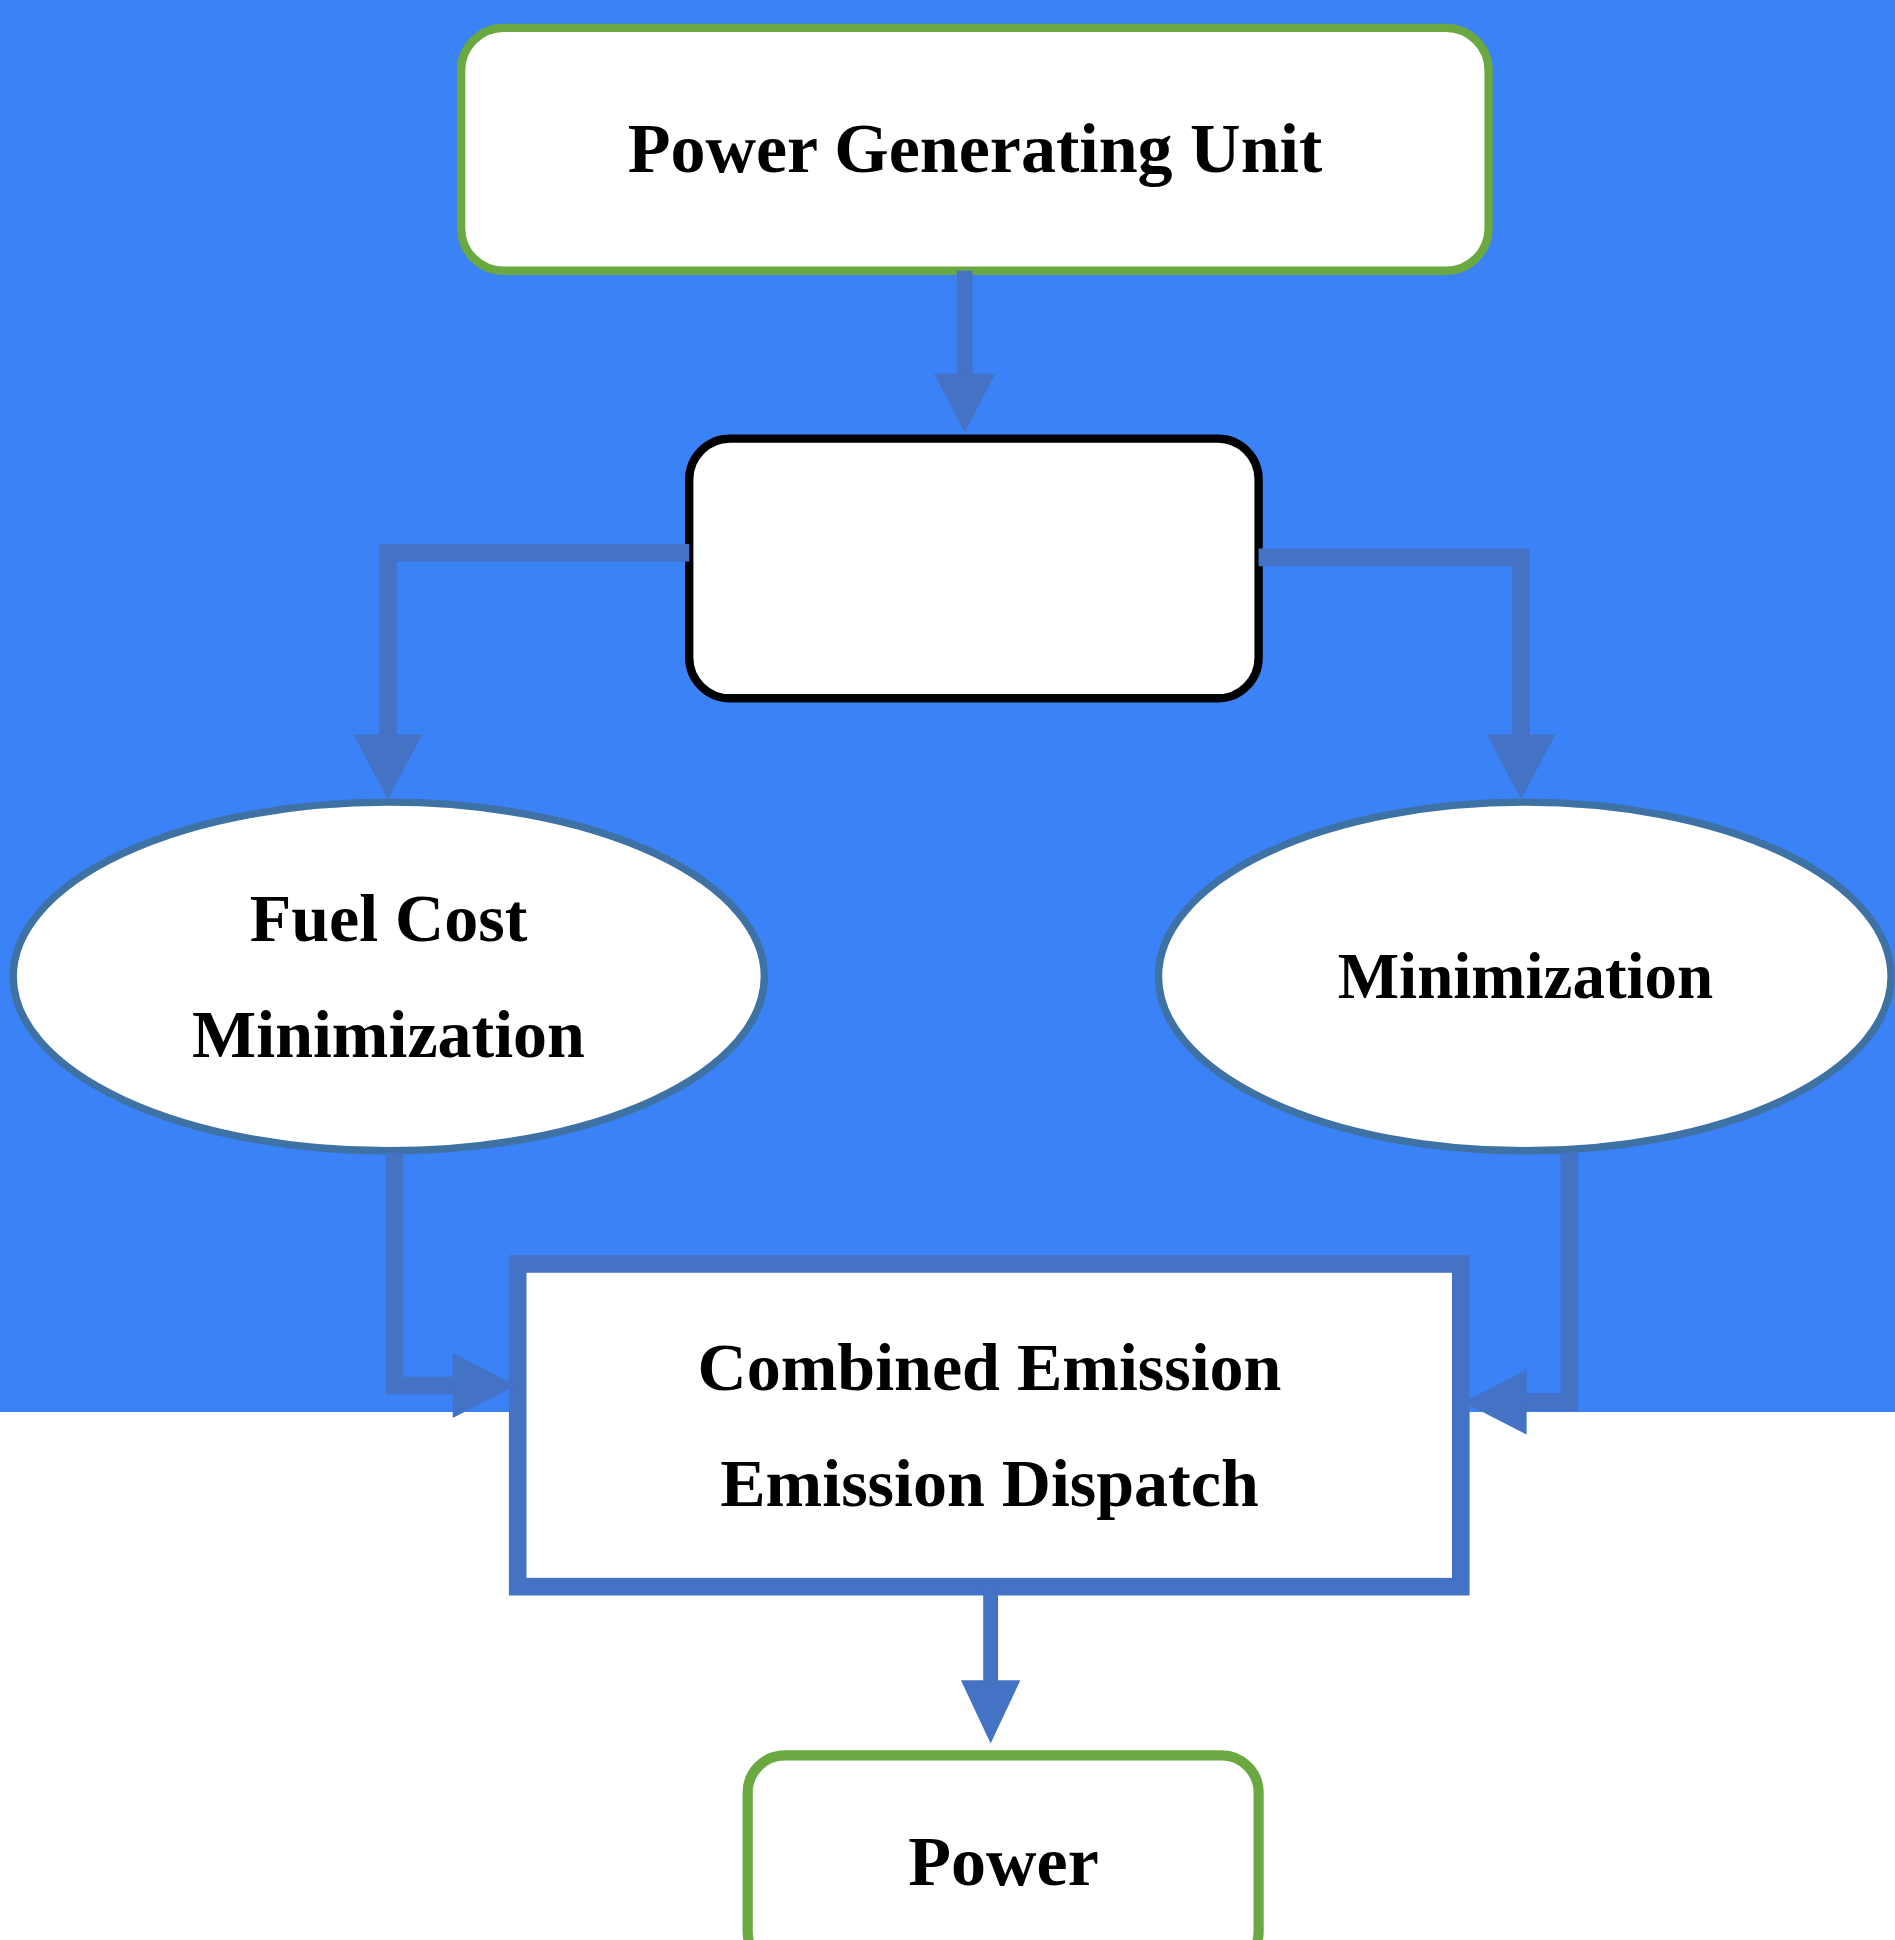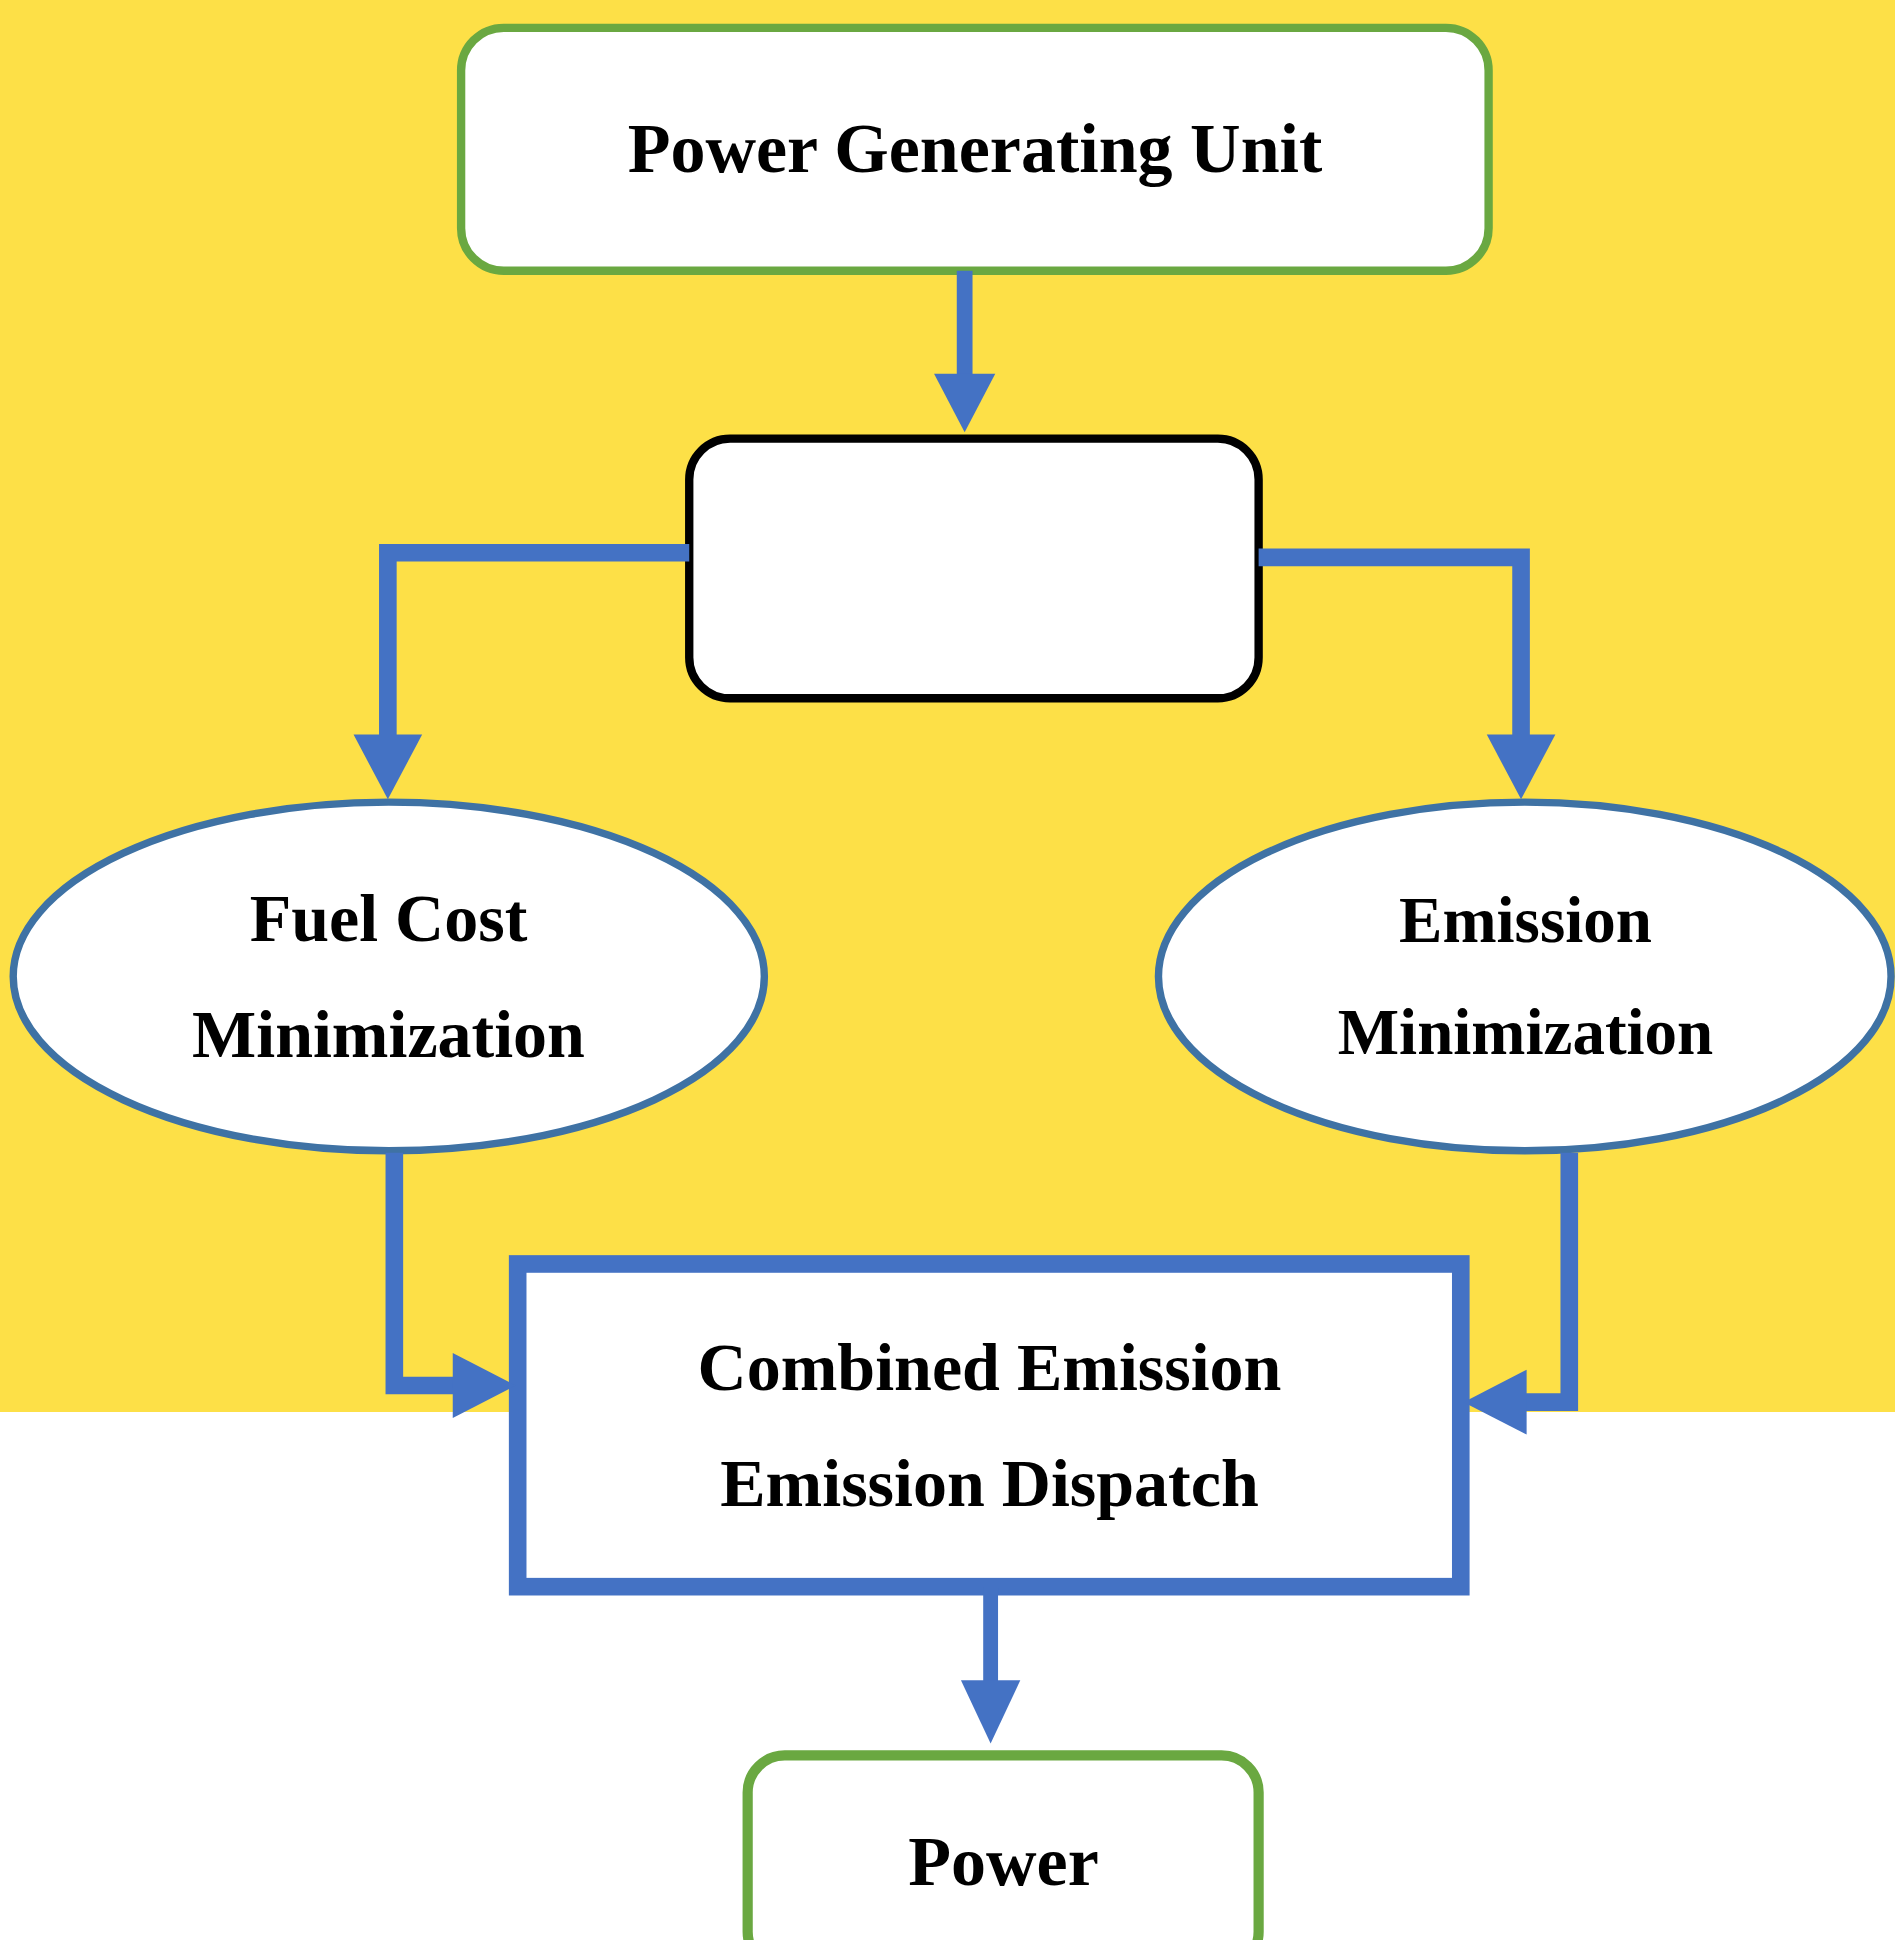--- a/index.html
+++ b/index.html
@@ -10,21 +10,21 @@
   body {
     width: 1895px;
     height: 1940px;
     font-family: "Liberation Serif", "DejaVu Serif", serif;
     overflow: hidden;
   }
   #flowchart-root {
     position: relative;
     width: 1895px;
     height: 1412px;
-    background: #fde047;
+    background: #3b82f6;
   }
   svg.canvas {
     position: absolute;
     top: 0;
     left: 0;
     width: 1895px;
     height: 1940px;
     display: block;
   }
   .node-label {
@@ -129,21 +129,20 @@
     <span class="line">Power Generating Unit</span>
   </div>
 
 
   <div class="node-label" id="label-fuel-cost-minimization">
     <span class="line">Fuel Cost</span>
     <span class="line">Minimization</span>
   </div>
 
   <div class="node-label" id="label-emission-minimization">
-    <span class="line">Emission</span>
     <span class="line">Minimization</span>
   </div>
 
   <div class="node-label" id="label-combined-economic-emission-dispatch">
     <span class="line">Combined Emission</span>
     <span class="line">Emission Dispatch</span>
   </div>
 
   <div class="node-label" id="label-result">
     <span class="line">Power</span>

